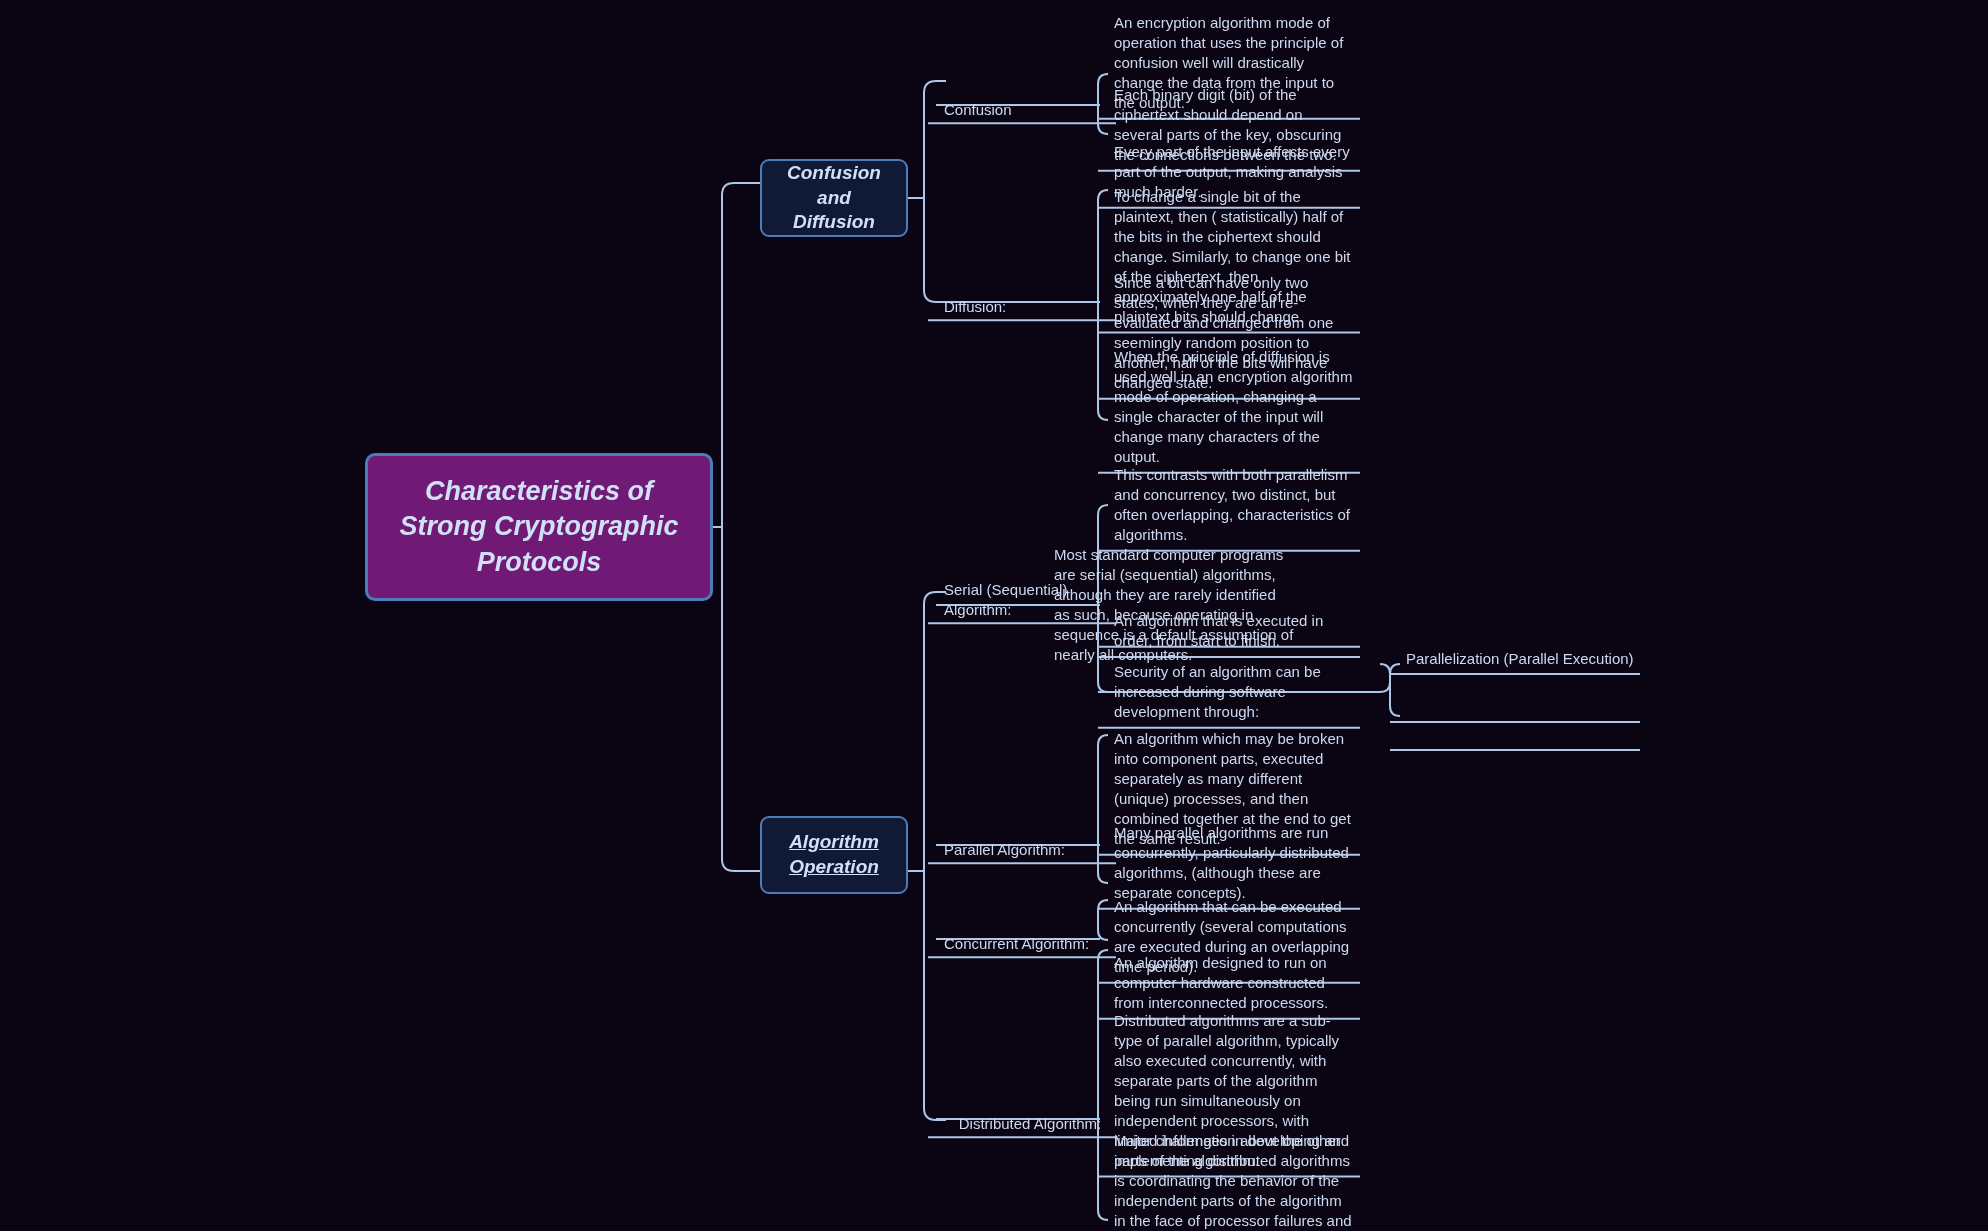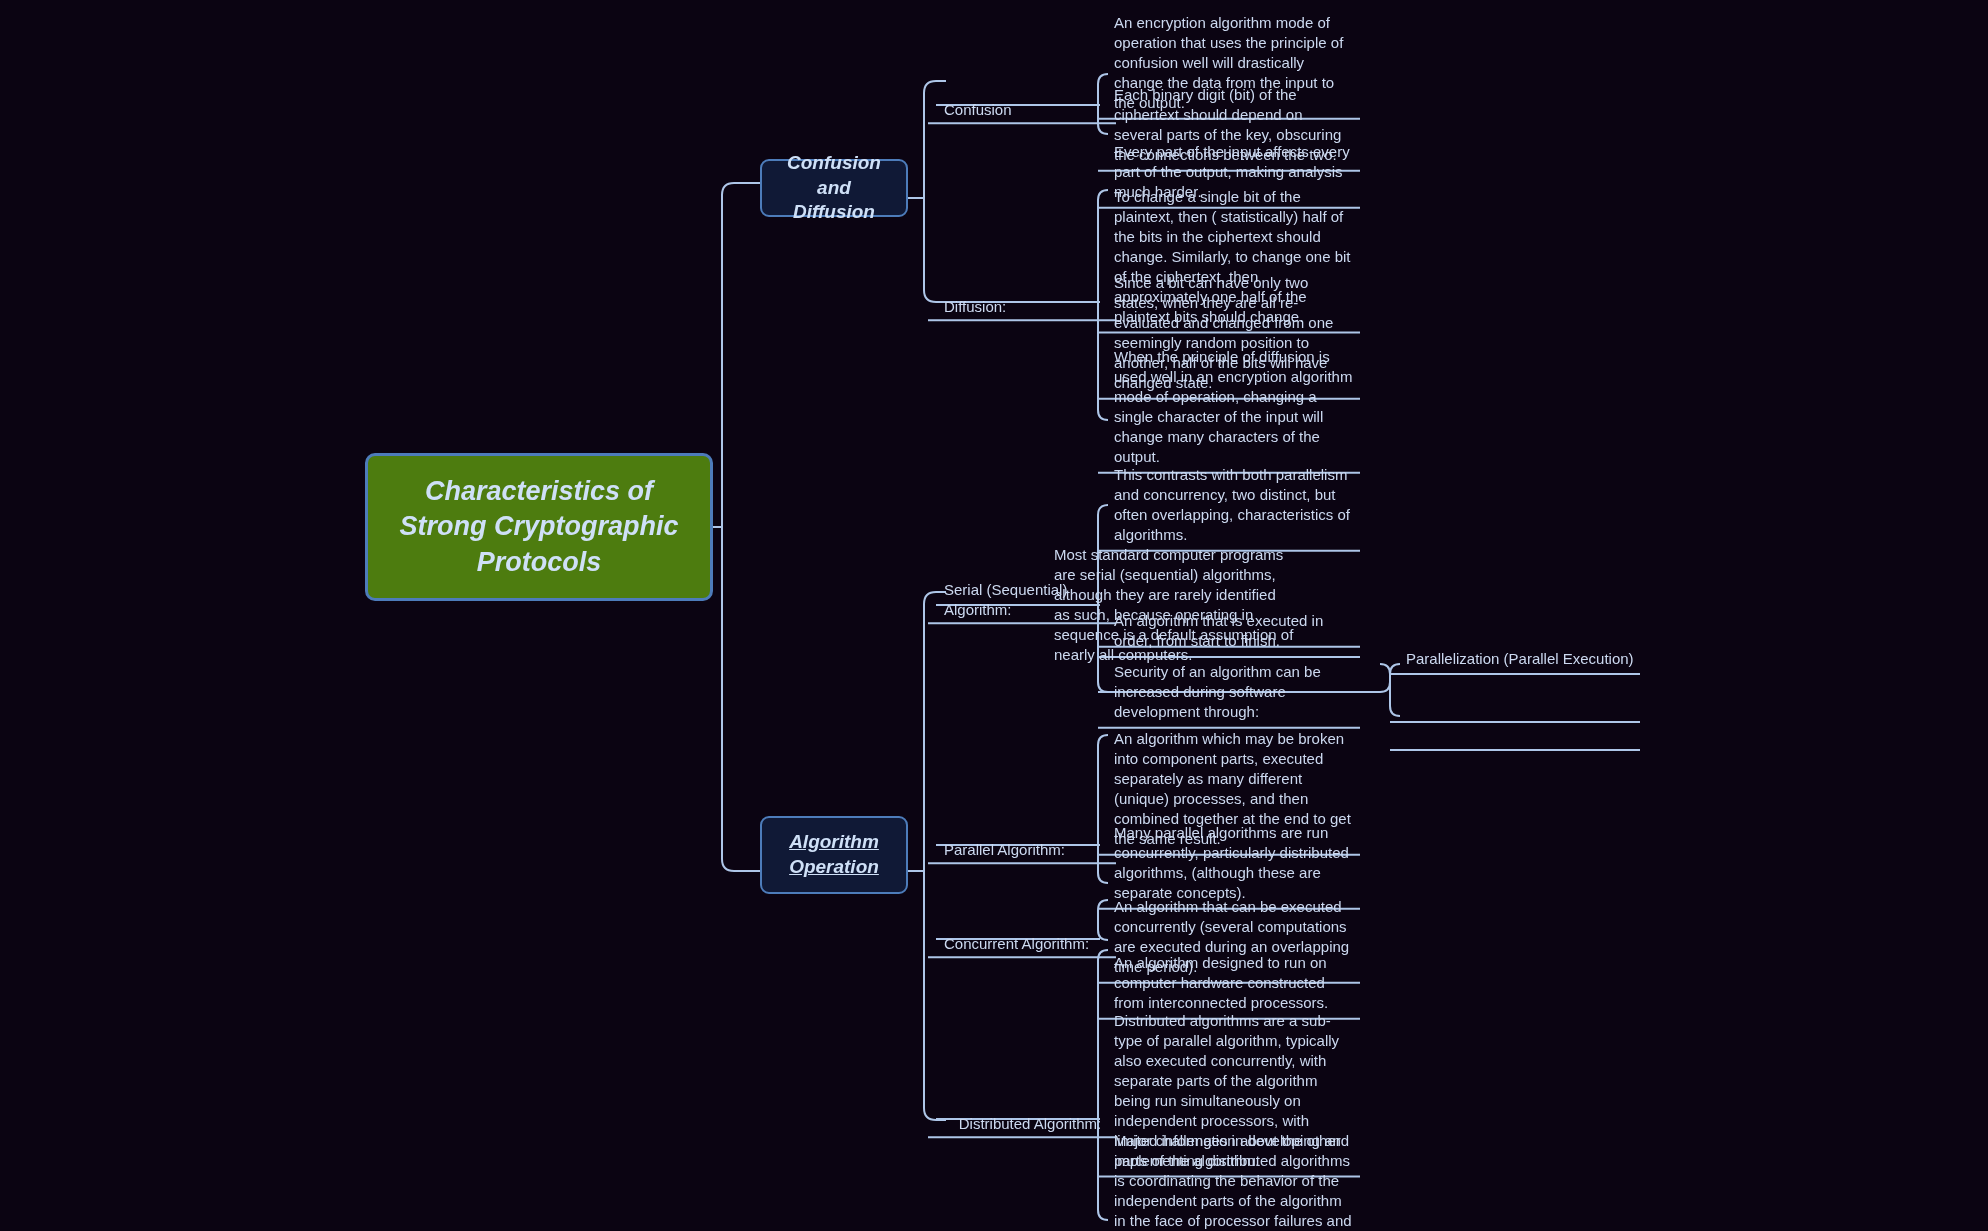--- a/index.html
+++ b/index.html
@@ -12,21 +12,21 @@
   }
   #stage { position: relative; width: 1988px; height: 1231px; }
 
   
   #wires { position: absolute; inset: 0; width: 1988px; height: 1231px; pointer-events: none; }
   #wires path, #wires line { fill: none; stroke: #aec6e8; stroke-width: 2; }
 
   
   .root-node {
     position: absolute;
-    background: #4d7c0f;
+    background: #701a75;
     border: 3px solid #4d7cba;
     border-radius: 10px;
     color: #cfe0f7;
     font-style: italic;
     font-weight: bold;
     font-size: 27px;
     line-height: 1.32;
     text-align: center;
     display: flex; align-items: center; justify-content: center;
     padding: 10px 14px;
@@ -150,21 +150,21 @@
       <line x1="928" y1="623.28125" x2="1116" y2="623.28125"></line>
       <line x1="928" y1="863.1875" x2="1116" y2="863.1875"></line>
       <line x1="928" y1="957.1875" x2="1116" y2="957.1875"></line>
       <line x1="928" y1="1137.1875" x2="1116" y2="1137.1875"></line>
     </svg>
 
   <div class="root-node" style="left:365px; top:453px; width:348px; height:148px;">
     <span>Characteristics of Strong Cryptographic Protocols</span>
   </div>
 
-  <div class="branch-node" style="left:760px; top:159px; width:148px; height:58px;">
+  <div class="branch-node" style="left:760px; top:159px; width:148px; height:78px;">
     <span>Confusion and Diffusion</span>
   </div>
 
   <div class="branch-node" style="left:760px; top:816px; width:148px; height:78px;text-decoration:underline;">
     <span>Algorithm Operation</span>
   </div>
 
   <div class="mid-node" style="left:936px; top:80px; width:180px;">
     <span>Confusion</span>
   </div>

